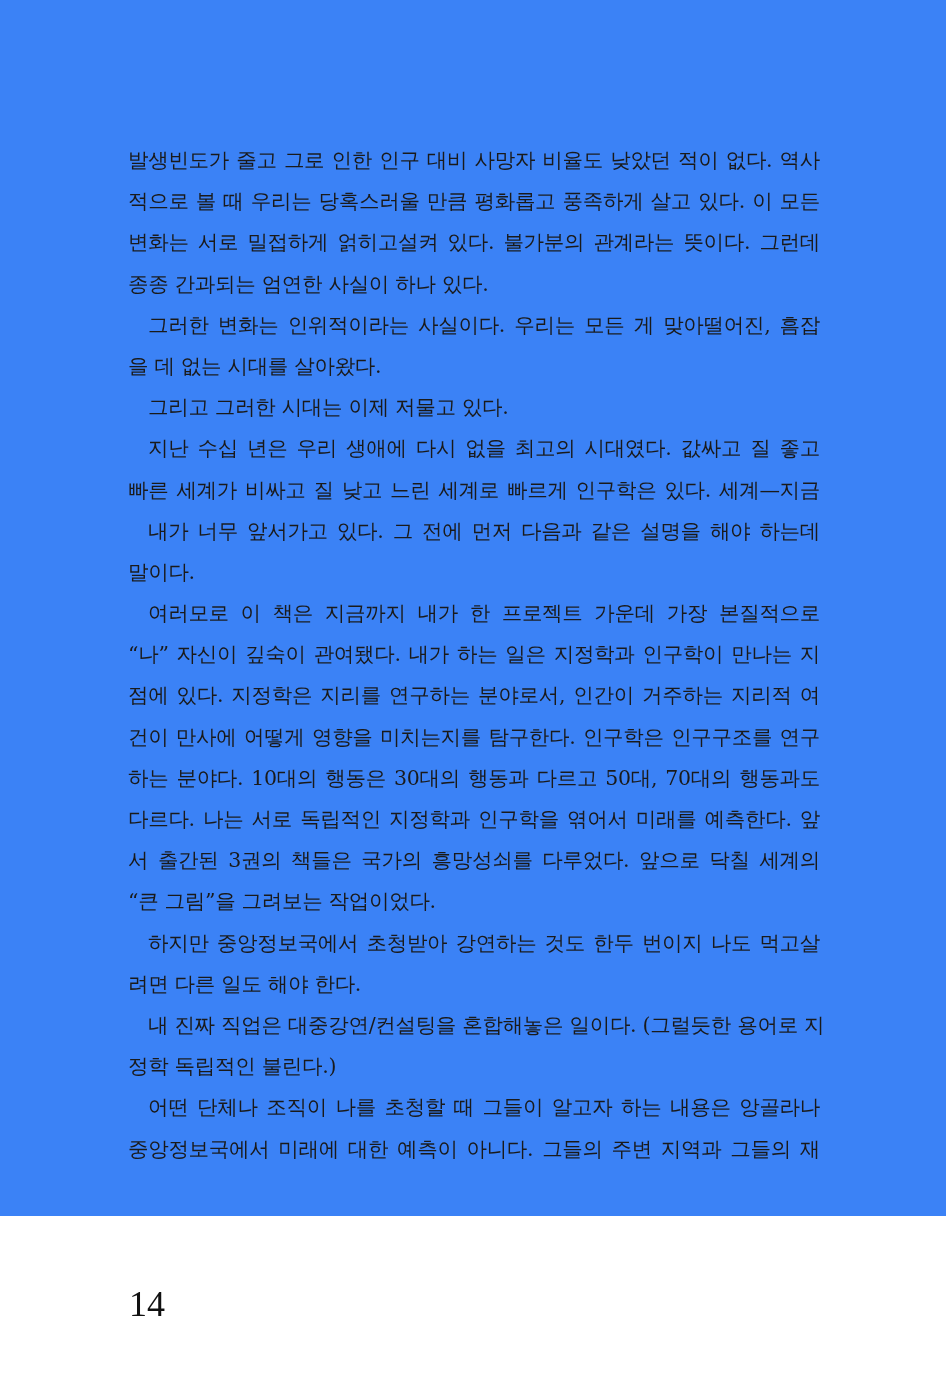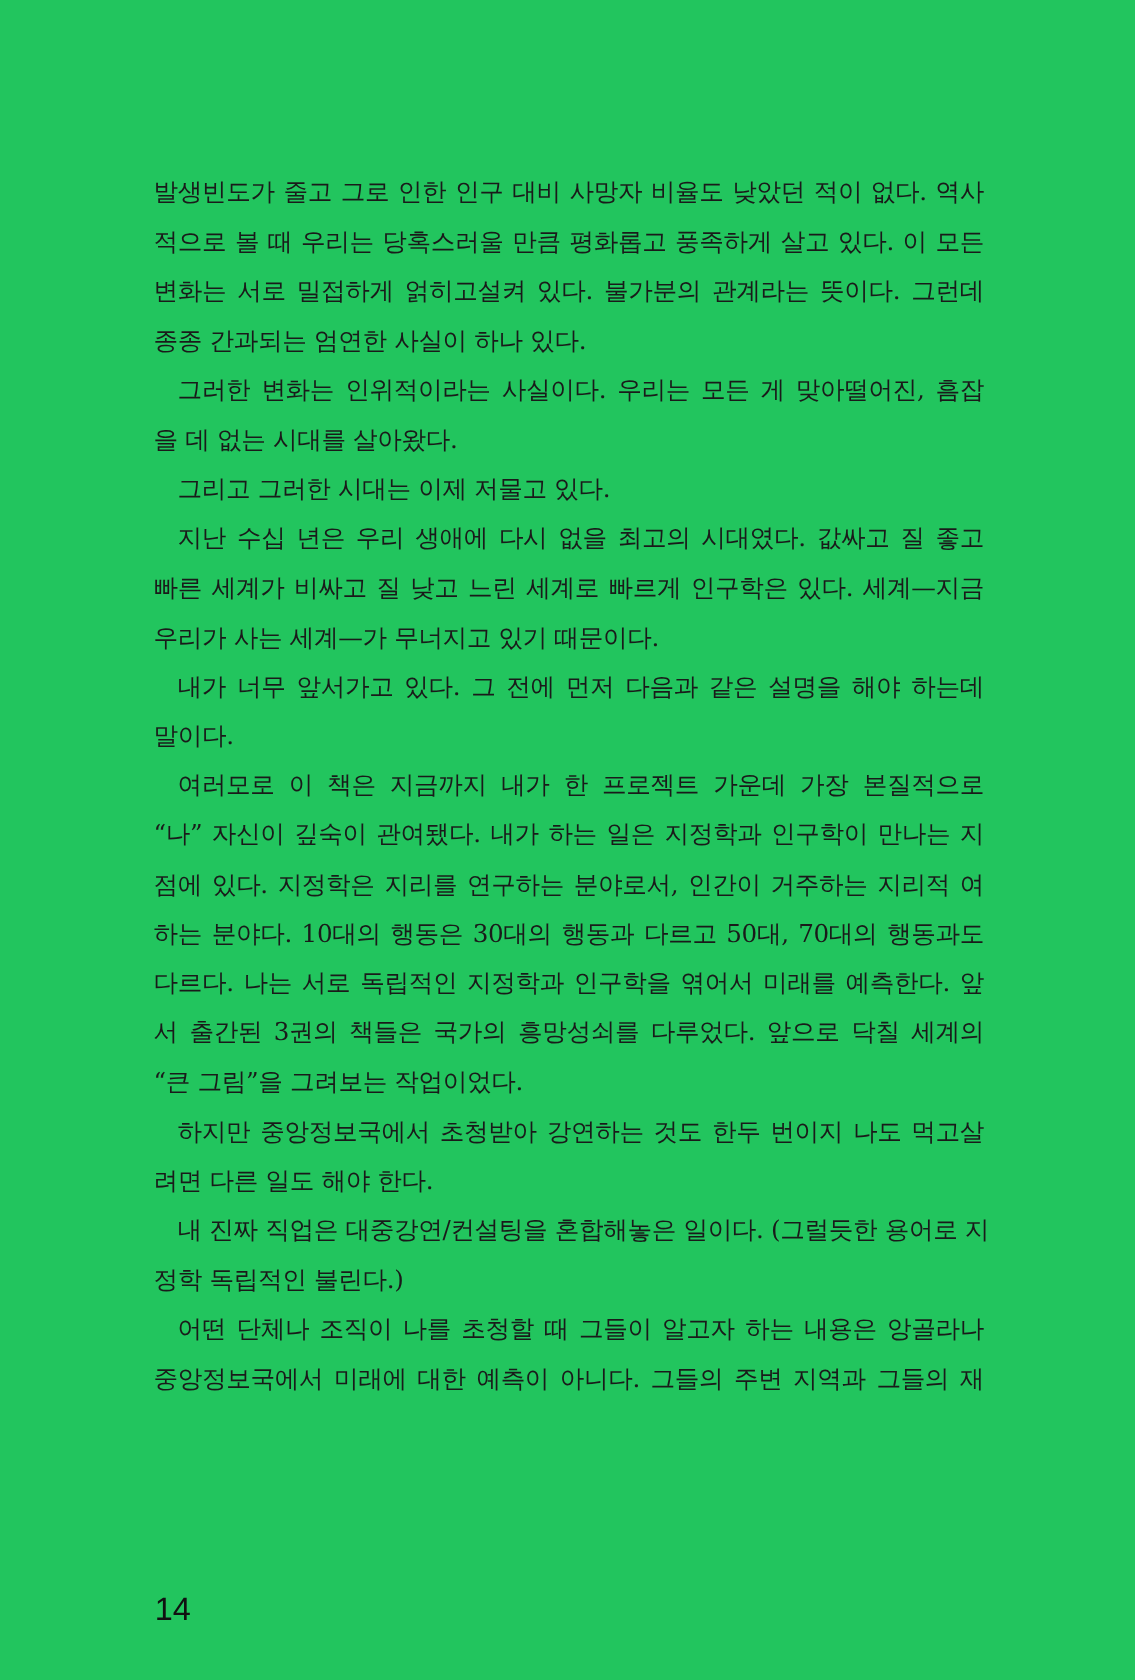--- a/index.html
+++ b/index.html
@@ -12,22 +12,22 @@
       height: 1400px;
       position: relative;
       overflow: hidden;
       font-family: "DejaVu Serif", "Liberation Serif", serif;
       color: #1a1a1a;
     }
     .page {
       position: absolute;
       left: 0; top: 0;
       width: 946px;
-      height: 1400px;
-      background: #22c55e;
+      height: 1216px;
+      background: #3b82f6;
     }
     .text-block {
       position: absolute;
       left: 128px;
       top: 140px;
       width: 692px;
     }
     .line {
       height: 41.2px;
       line-height: 41.2px;
@@ -40,46 +40,45 @@
     .line.last {
       text-align-last: left;
     }
     .line.indent {
       padding-left: 20px;
     }
     .page-number {
       position: absolute;
       left: 129px;
       top: 1283px;
-      font-family: Liberation Sans, sans-serif;
-      font-size: 27px;
+      font-family: Liberation Serif, serif;
+      font-size: 36px;
       color: #111111;
-      margin-top: 43px;
     }
   </style>
 </head>
 <body>
 
 <div class="page">
   <div class="text-block">
     <div class="line">발생빈도가 줄고 그로 인한 인구 대비 사망자 비율도 낮았던 적이 없다. 역사</div>
     <div class="line">적으로 볼 때 우리는 당혹스러울 만큼 평화롭고 풍족하게 살고 있다. 이 모든</div>
     <div class="line">변화는 서로 밀접하게 얽히고설켜 있다. 불가분의 관계라는 뜻이다. 그런데</div>
     <div class="line last">종종 간과되는 엄연한 사실이 하나 있다.</div>
     <div class="line indent">그러한 변화는 인위적이라는 사실이다. 우리는 모든 게 맞아떨어진, 흠잡</div>
     <div class="line last">을 데 없는 시대를 살아왔다.</div>
     <div class="line indent last">그리고 그러한 시대는 이제 저물고 있다.</div>
     <div class="line indent">지난 수십 년은 우리 생애에 다시 없을 최고의 시대였다. 값싸고 질 좋고</div>
     <div class="line">빠른 세계가 비싸고 질 낮고 느린 세계로 빠르게 인구학은 있다. 세계—지금</div>
-    <div class="line last">우리가 사는 세계—가 무너지고 있기 때문이다.</div>
     <div class="line indent">내가 너무 앞서가고 있다. 그 전에 먼저 다음과 같은 설명을 해야 하는데</div>
     <div class="line last">말이다.</div>
     <div class="line indent">여러모로 이 책은 지금까지 내가 한 프로젝트 가운데 가장 본질적으로</div>
     <div class="line">“나” 자신이 깊숙이 관여됐다. 내가 하는 일은 지정학과 인구학이 만나는 지</div>
     <div class="line">점에 있다. 지정학은 지리를 연구하는 분야로서, 인간이 거주하는 지리적 여</div>
+    <div class="line">건이 만사에 어떻게 영향을 미치는지를 탐구한다. 인구학은 인구구조를 연구</div>
     <div class="line">하는 분야다. 10대의 행동은 30대의 행동과 다르고 50대, 70대의 행동과도</div>
     <div class="line">다르다. 나는 서로 독립적인 지정학과 인구학을 엮어서 미래를 예측한다. 앞</div>
     <div class="line">서 출간된 3권의 책들은 국가의 흥망성쇠를 다루었다. 앞으로 닥칠 세계의</div>
     <div class="line last">“큰 그림”을 그려보는 작업이었다.</div>
     <div class="line indent">하지만 중앙정보국에서 초청받아 강연하는 것도 한두 번이지 나도 먹고살</div>
     <div class="line last">려면 다른 일도 해야 한다.</div>
     <div class="line indent">내 진짜 직업은 대중강연/컨설팅을 혼합해놓은 일이다. (그럴듯한 용어로 지</div>
     <div class="line last">정학 독립적인 불린다.)</div>
     <div class="line indent">어떤 단체나 조직이 나를 초청할 때 그들이 알고자 하는 내용은 앙골라나</div>
     <div class="line">중앙정보국에서 미래에 대한 예측이 아니다. 그들의 주변 지역과 그들의 재</div>

